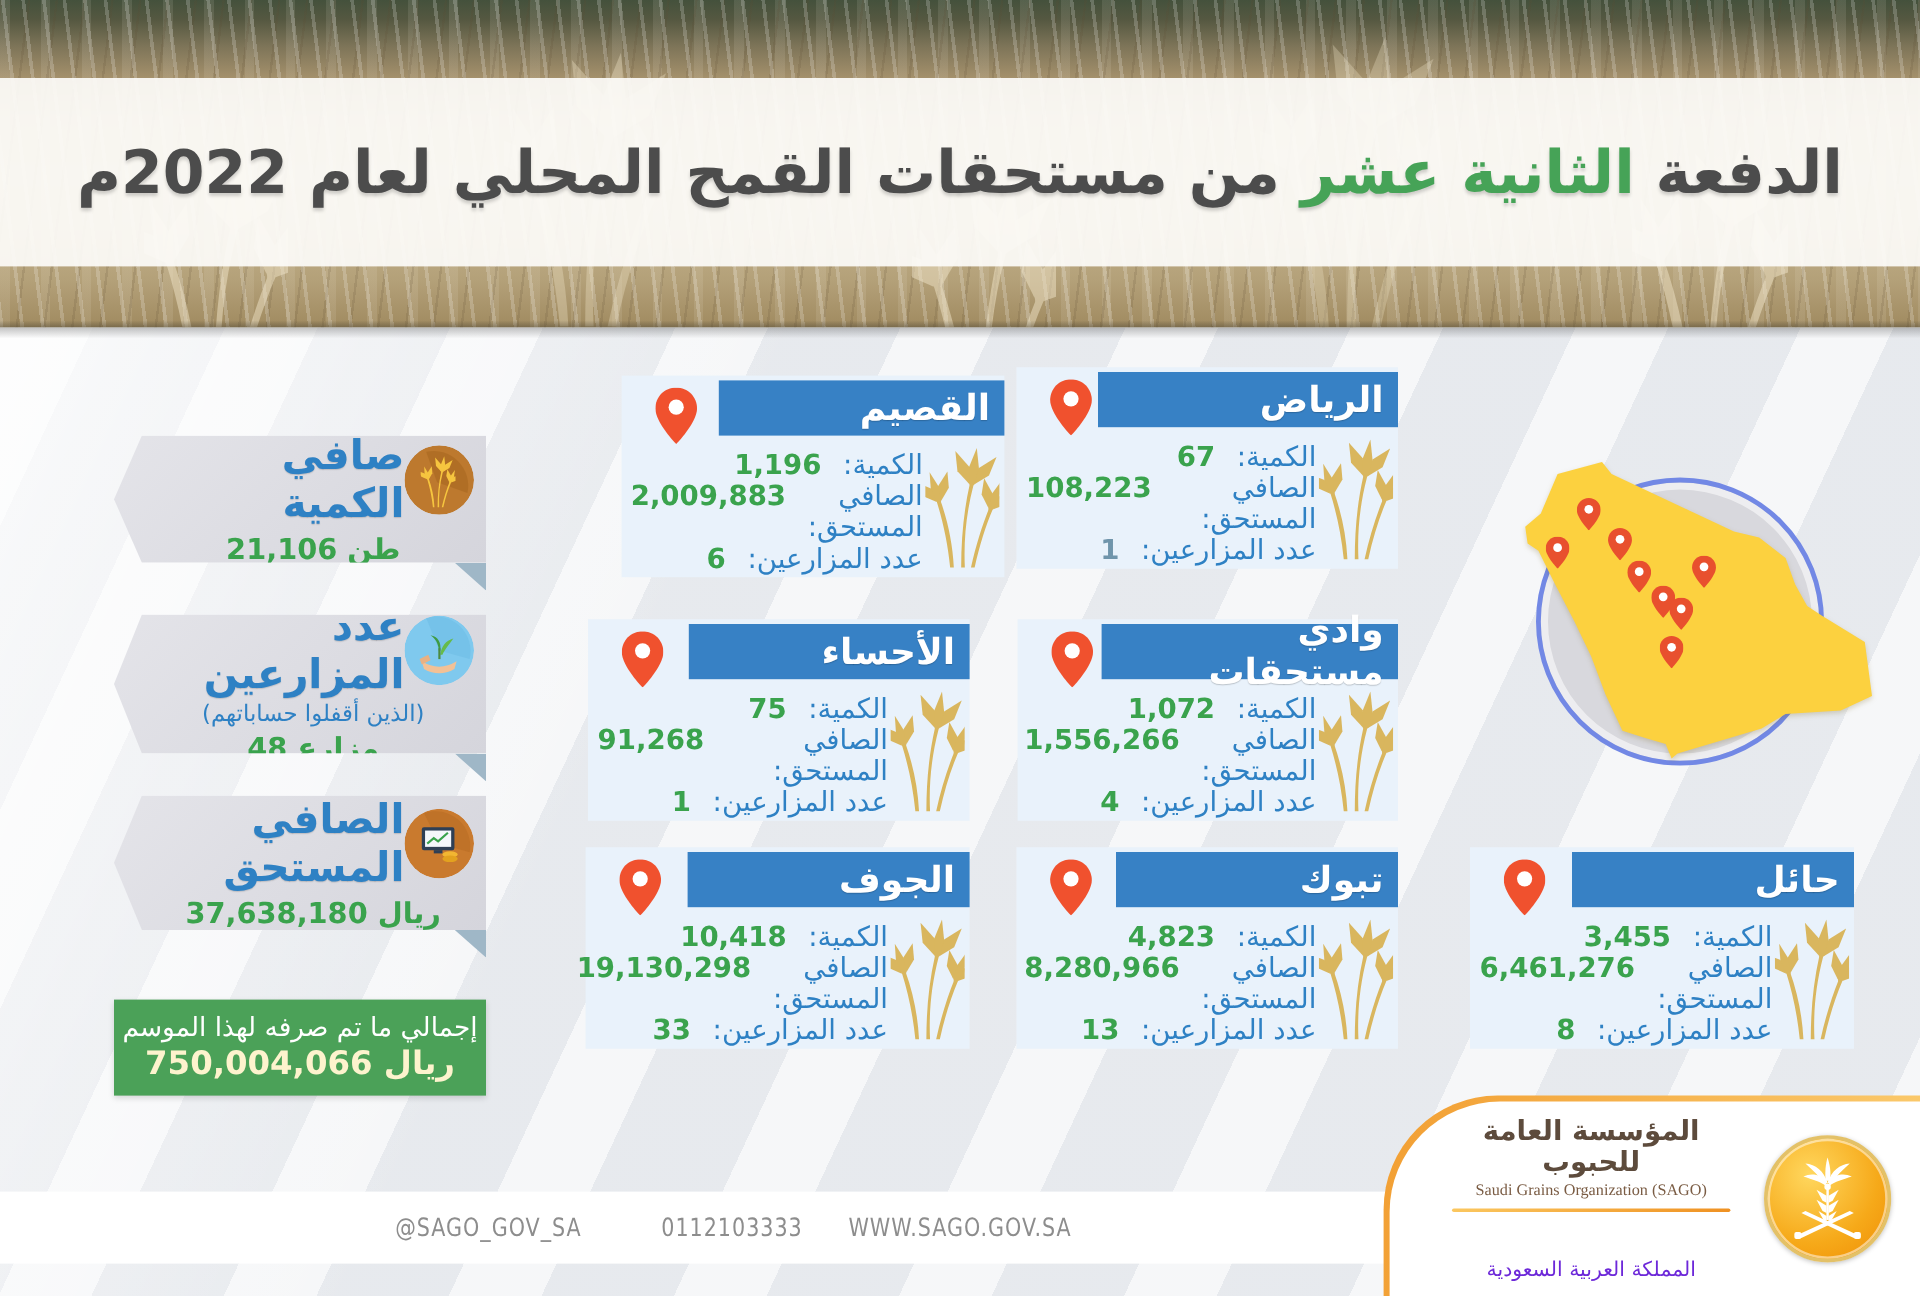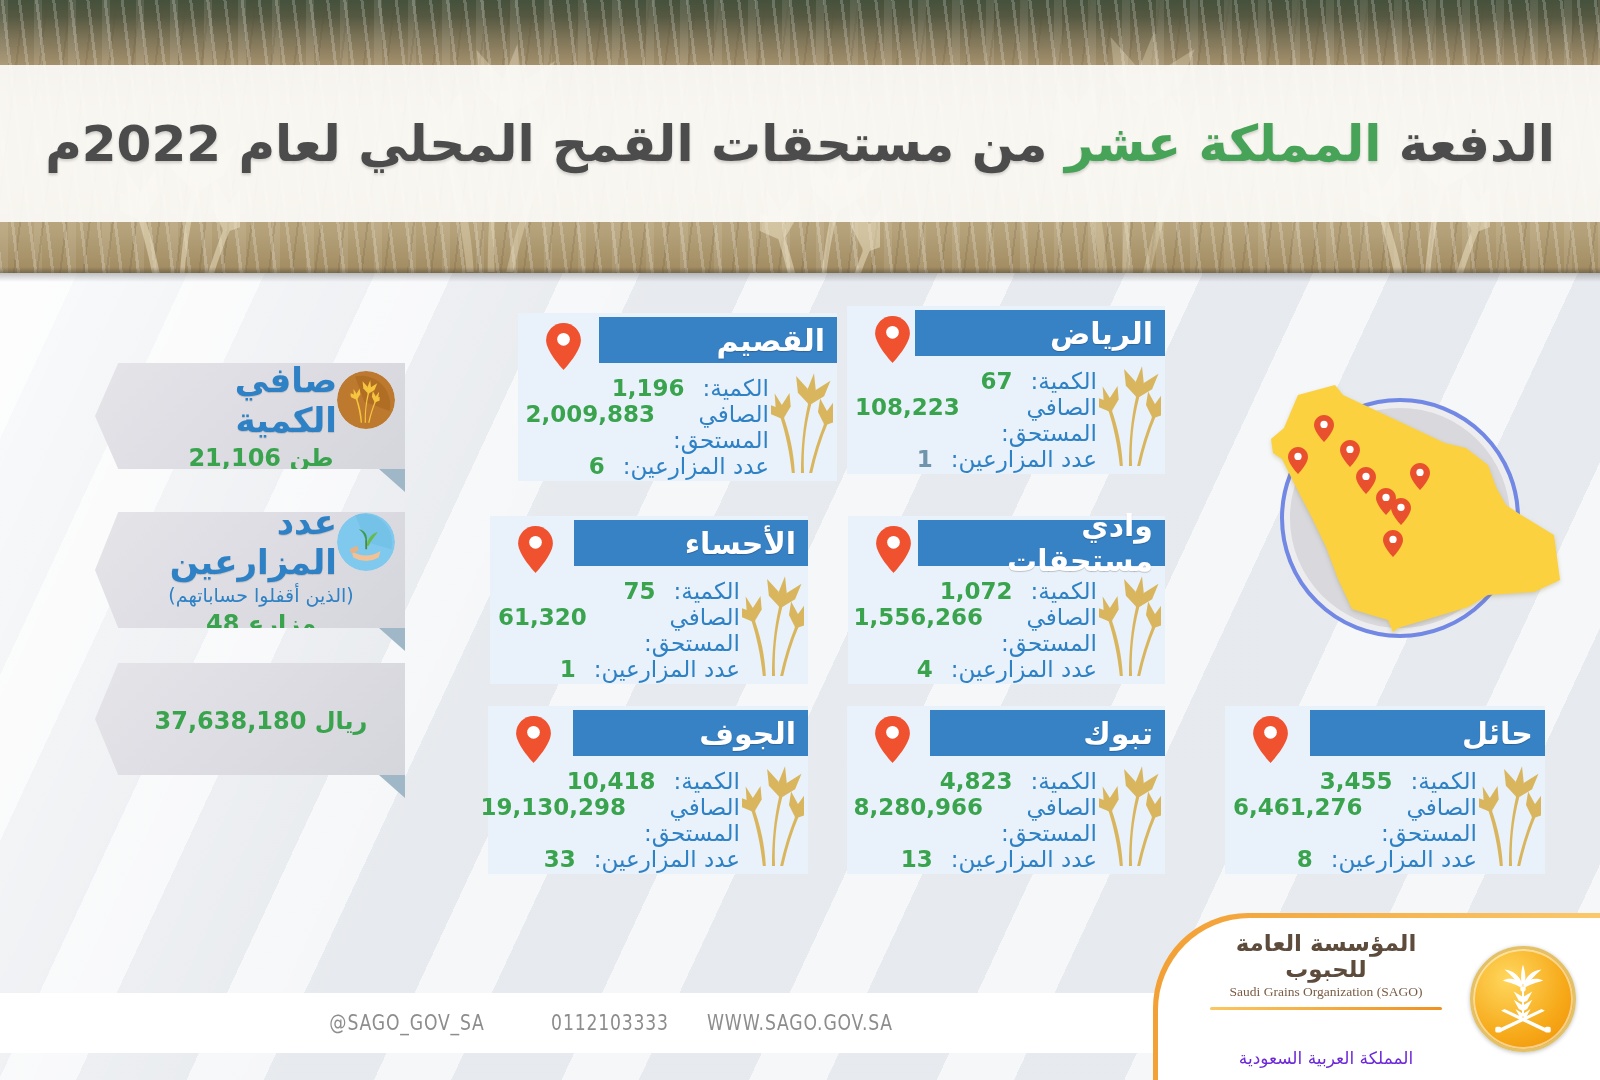--- a/index.html
+++ b/index.html
@@ -146,21 +146,21 @@
     <svg class="header-wheat" viewBox="0 0 1600 273" preserveAspectRatio="none">
       <use href="#wheat" x="120" y="130" width="120" height="200"></use>
       <use href="#wheat" x="420" y="40" width="140" height="240" opacity=".7"></use>
       <use href="#wheat" x="760" y="150" width="120" height="200"></use>
       <use href="#wheat" x="1050" y="30" width="150" height="250" opacity=".6"></use>
       <use href="#wheat" x="1360" y="120" width="130" height="220"></use>
     </svg>
     <div class="title-band">
       <div class="main-title">
         <span>الدفعة</span>
-        <span class="hl">المملكة عشر</span>
+        <span class="hl">الثانية عشر</span>
         <span>من مستحقات القمح المحلي لعام 2022م</span>
       </div>
     </div>
   </div>
   <div class="header-shadow"></div>
 
   <div class="banner" style="top:363px;height:106px;">
     <div class="banner-row">
       <span class="icon-circle">
         <svg viewBox="0 0 64 64">
@@ -189,24 +189,43 @@
           </svg>
       </span>
       <span class="banner-title">عدد المزارعين</span>
     </div>
     <div class="banner-sub">(الذين أقفلوا حساباتهم)</div>
     <div class="banner-value">48 مزارع</div>
   </div>
   <div class="corner" style="top:628px;left:379px;"></div>
 
   <div class="banner" style="top:663px;height:112px;">
+    <div class="banner-row">
+      <span class="icon-circle">
+        <svg viewBox="0 0 64 64">
+            <circle cx="32" cy="32" r="32" fill="#c97a2e"></circle>
+          <path d="M18 4 A32 32 0 0 1 60 40 L32 32 Z" fill="#b56a22" opacity=".5"></path>
+          <rect x="16" y="17" width="30" height="21" rx="2" fill="#2e3f55"></rect>
+          <rect x="19" y="20" width="24" height="15" fill="#f4f7fb"></rect>
+          <polyline points="21,32 27,27 31,30 40,22" stroke="#3aa34d" stroke-width="2" fill="none"></polyline>
+          <rect x="27" y="38" width="8" height="3" fill="#2e3f55"></rect>
+          <ellipse cx="42" cy="42" rx="7" ry="3" fill="#f2b632"></ellipse>
+          <ellipse cx="42" cy="46" rx="7" ry="3" fill="#e3a21f"></ellipse>
+          </svg>
+      </span>
+      <span class="banner-title">الصافي المستحق</span>
+    </div>
     <div class="banner-value">37,638,180 ريال</div>
   </div>
   <div class="corner" style="top:775px;left:379px;"></div>
 
+  <div class="total-box">
+    <div class="total-line1">إجمالي ما تم صرفه لهذا الموسم</div>
+    <div class="total-line2">750,004,066 ريال</div>
+  </div>
 
   <div class="card" style="left:518px;top:313px;width:319px;height:168px;--bl:81px;">
     <svg class="pin">
         <use href="#pin"></use>
       </svg>
     <div class="bar">
         <span>القصيم</span>
       </div>
     <div class="rows">
       <div class="row">
@@ -260,21 +279,21 @@
     <div class="bar">
         <span>الأحساء</span>
       </div>
     <div class="rows">
       <div class="row">
           <span class="lbl">الكمية:</span>
           <span class="val">75</span>
         </div>
       <div class="row">
           <span class="lbl">الصافي المستحق:</span>
-          <span class="val">61,320</span>
+          <span class="val">91,268</span>
         </div>
       <div class="row">
           <span class="lbl">عدد المزارعين:</span>
           <span class="val">1</span>
         </div>
     </div>
     <svg class="wheat">
         <use href="#wheat"></use>
       </svg>
   </div>

